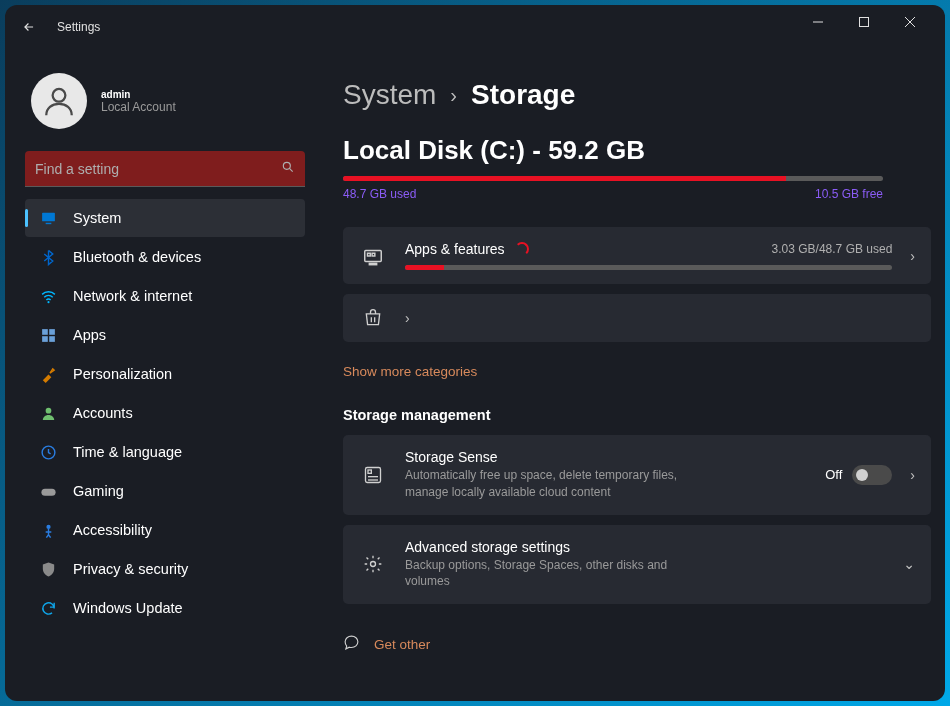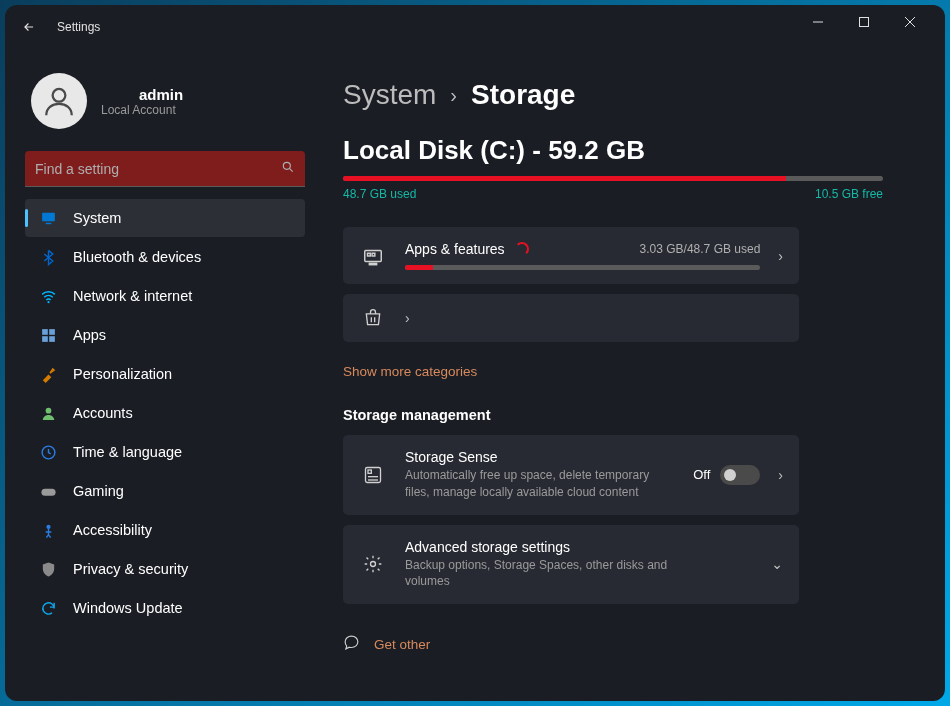--- a/index.html
+++ b/index.html
@@ -8,40 +8,40 @@
 .titlebar { display:flex; align-items:center; height:44px; padding:0 12px; }
 .back { width:24px; height:24px; display:flex; align-items:center; justify-content:center; cursor:pointer; margin-right:16px; }
 .tb-title { font-size:12px; color:#e0e0e0; }
 .tb-spacer { flex:1; }
 .wc { width:46px; height:30px; display:flex; align-items:center; justify-content:center; margin-top:-10px; cursor:pointer; }
 .content { display:flex; flex:1; overflow:hidden; }
 .sidebar { width:310px; padding:10px 10px 0 20px; display:flex; flex-direction:column; }
 .profile { display:flex; align-items:center; gap:14px; padding:14px 6px 22px 6px; }
 .avatar { width:56px; height:56px; border-radius:50%; background:#e8e8e8; display:flex; align-items:center; justify-content:center; }
 .avatar svg { width:34px; height:34px; }
-.uname { font-size:15px; font-weight:600;margin-left:38px; }
+.uname { font-size:10px; font-weight:600; }
 .uacc { font-size:12px; color:#9a9a9a; }
 .search { display:flex; align-items:center; background:#7f1d1d; border-bottom:1px solid #5a5a5a; border-radius:4px 4px 0 0; padding:0 10px; height:36px; margin-bottom:12px; }
 .search input { flex:1; background:transparent; border:none; outline:none; color:#fff; font-size:14px; }
 .search input::placeholder { color:#aeaeae; }
 .nav { display:flex; flex-direction:column; gap:1px; overflow-y:auto; }
 .nav-item { display:flex; align-items:center; gap:16px; padding:10px 14px; border-radius:4px; cursor:pointer; position:relative; font-size:14.5px; }
 .nav-item.active { background:#2c2f36; }
 .nav-item.active::before { content:""; position:absolute; left:0; top:10px; bottom:10px; width:3px; background:#4cc2ff; border-radius:2px; }
 .nav-icon { width:18px; height:18px; display:flex; align-items:center; justify-content:center; }
 .main { flex:1; padding:30px 28px 0 28px; overflow-y:auto; }
 .breadcrumb { display:flex; align-items:center; gap:14px; font-size:28px; margin-bottom:24px; }
 .bc-parent { color:#bcbcbc; font-weight:400; }
 .bc-sep { color:#bcbcbc; font-size:20px; }
 .bc-current { font-weight:600; }
 .disk-title { font-size:26px; font-weight:600; margin-bottom:10px; }
 .disk-bar { width:540px; height:5px; background:#5a5a5a; border-radius:3px; overflow:hidden; }
 .disk-fill { height:100%; background:#e81123; width:82%; }
-.disk-labels { width:540px; display:flex; justify-content:space-between; font-size:12px; color:#14b8a6; margin-top:6px; margin-bottom:26px; }
-.card { background:#272a32; border-radius:5px; padding:14px 16px; display:flex; align-items:center; gap:18px; margin-bottom:10px; cursor:pointer; width:456px; }
+.disk-labels { width:540px; display:flex; justify-content:space-between; font-size:12px; color:#8b5cf6; margin-top:6px; margin-bottom:26px; }
+.card { background:#272a32; border-radius:5px; padding:14px 16px; display:flex; align-items:center; gap:18px; margin-bottom:10px; cursor:pointer; width:588px; }
 .card-icon { width:28px; display:flex; align-items:center; justify-content:center; color:#d0d0d0; }
 .card-body { flex:1; }
 .card-top { display:flex; align-items:center; justify-content:space-between; }
 .card-title { font-size:14px; display:flex; align-items:center; gap:10px; }
 .spinner { width:14px; height:14px; border:2px solid transparent; border-top:2px solid #e81123; border-right:2px solid #e81123; border-radius:50%; display:inline-block; }
 .card-meta { font-size:12px; color:#b0b0b0; }
 .mini-bar { height:5px; background:#5a5a5a; border-radius:3px; margin-top:8px; overflow:hidden; }
 .mini-fill { height:100%; background:#e81123; }
 .chev { color:#c0c0c0; font-size:14px; }
 .link { color:#d88a5c; font-size:13.5px; margin:12px 0 28px 0; cursor:pointer; display:inline-block; }

